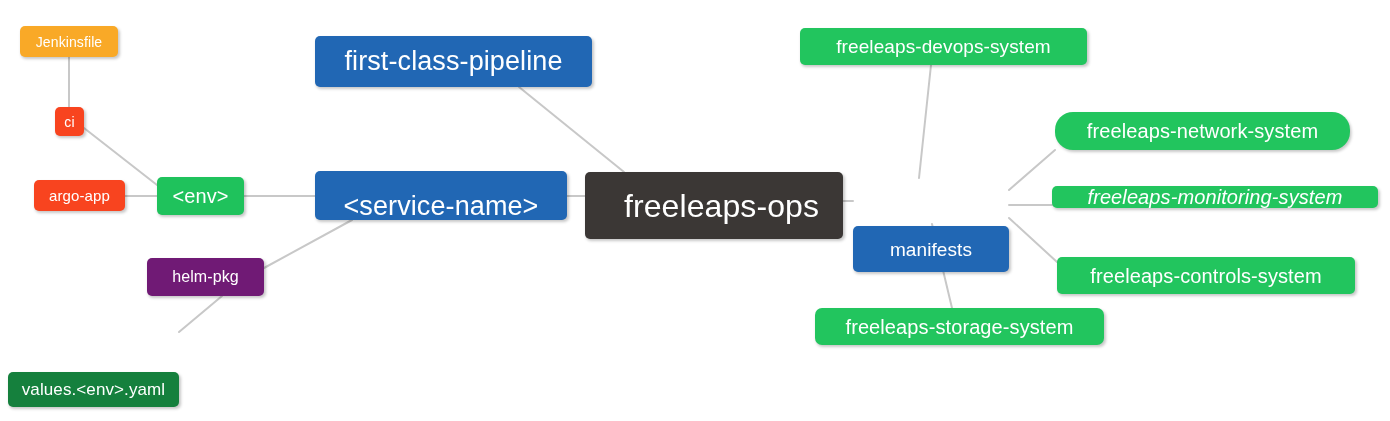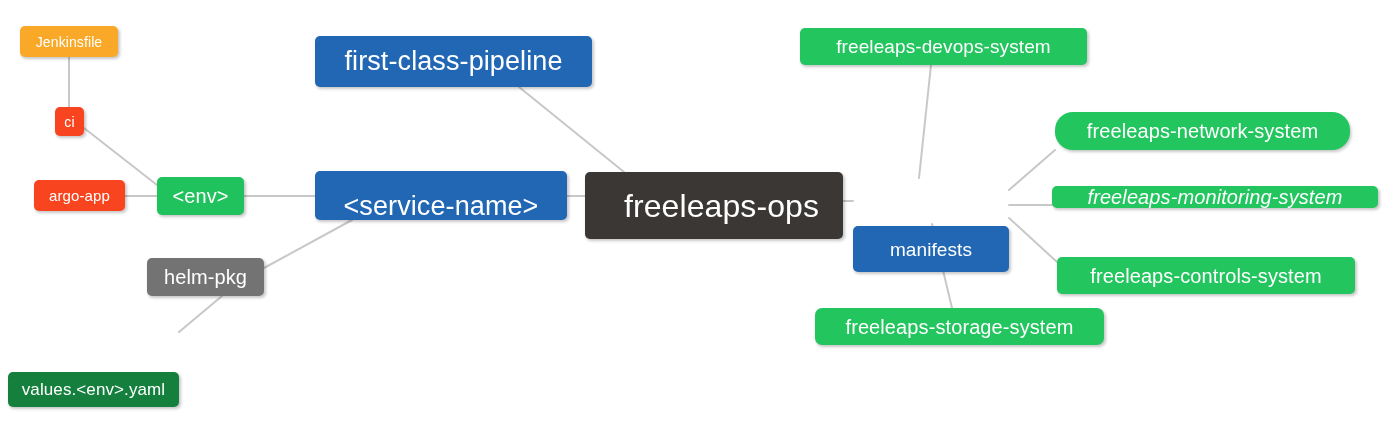--- a/index.html
+++ b/index.html
@@ -69,21 +69,21 @@
       </div>
       <div class="node" style="left: 55px; top: 107px; width: 29px; height: 29px; background: rgb(248, 68, 31); font-size: 14px;">
         <span>ci</span>
       </div>
       <div class="node" style="left: 34px; top: 180px; width: 91px; height: 31px; background: rgb(248, 68, 31); font-size: 15px;">
         <span>argo-app</span>
       </div>
       <div class="node" style="left: 157px; top: 177px; width: 87px; height: 38px; background: rgb(31, 194, 92); font-size: 20px;">
         <span>&lt;env&gt;</span>
       </div>
-      <div class="node" style="left: 147px; top: 258px; width: 117px; height: 38px; background: #737373; font-size: 20px;">
+      <div class="node" style="left: 147px; top: 258px; width: 117px; height: 38px; background: #701a75; font-size: 16px;">
         <span>helm-pkg</span>
       </div>
       <div class="node" style="left: 8px; top: 332px; width: 171px; height: 35px; background: #15803d; font-size: 17px; margin-top: 40px;">
         <span>values.&lt;env&gt;.yaml</span>
       </div>
       <div class="node" style="left: 315px; top: 36px; width: 277px; height: 51px; background: rgb(33, 103, 180); font-size: 27px;">
         <span>first-class-pipeline</span>
       </div>
       <div class="node" style="left: 315px; top: 171px; width: 252px; height: 49px; background: rgb(33, 103, 180); font-size: 27px; align-items: flex-end;">
         <span>&lt;service-name&gt;</span>

